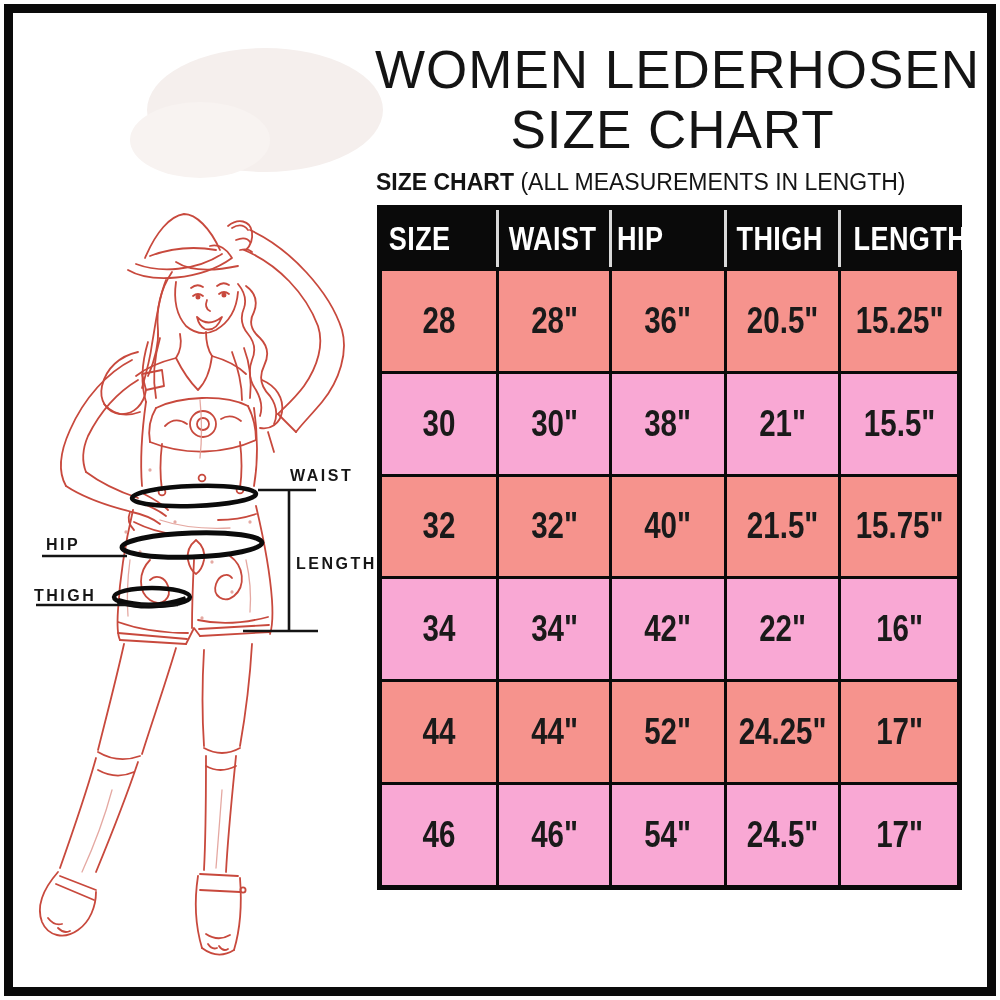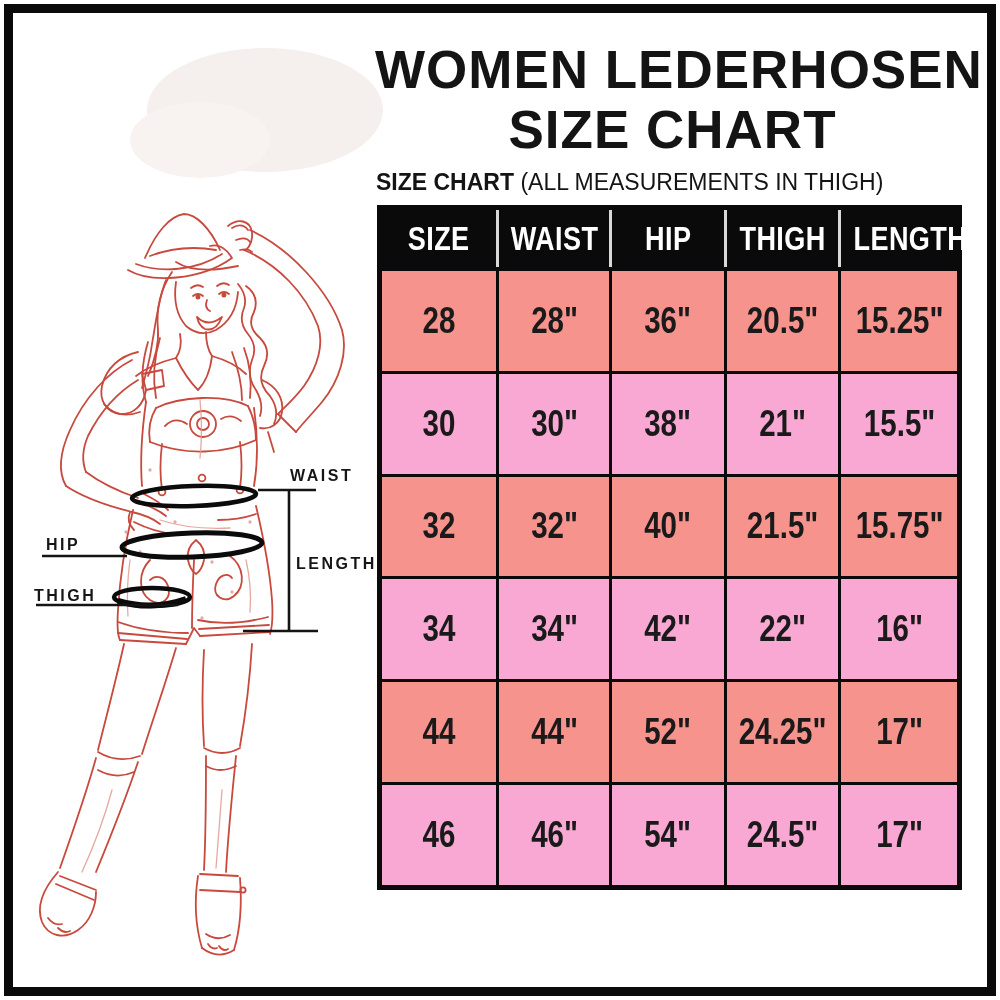--- a/index.html
+++ b/index.html
@@ -7,38 +7,38 @@
     position:relative; width:1000px; height:1000px; background:#ffffff;
     overflow:hidden; font-family:"Liberation Sans", sans-serif;
   }
   .frame {
     position:absolute; inset:4px; border:9px solid #0a0a0a; pointer-events:none;
   }
   svg.figure { position:absolute; left:0; top:0; width:1000px; height:1000px; }
 
   .title {
     position:absolute; left:375px; top:40px; width:595px; text-align:center;
-    font-weight:bold; font-size:53px; line-height:60px; letter-spacing:1px;
+    font-weight:normal; font-size:53px; line-height:60px; letter-spacing:1px;
     color:#141414; white-space:nowrap;
   }
   .subtitle {
     position:absolute; left:376px; top:168px; width:600px;
     font-size:23px; line-height:28px; color:#141414; white-space:nowrap;
   }
   .subtitle .b { font-weight:bold; }
 
   table.size-table {
     position:absolute; left:377px; top:205px; width:585px; height:685px;
     border-collapse:collapse; table-layout:fixed;
     border:5px solid #0a0a0a;
   }
   th {
     background:var(--header-bg,#0a0a0a); color:var(--header-text,#ffffff);
     border-bottom:4px solid #0a0a0a; border-right:3px solid #d9d9d9;
-    height:57px; text-align:center; vertical-align:middle; padding:0;
+    height:57px; text-align:left; vertical-align:middle; padding:0;
   }
   th:last-child { border-right:3px solid #0a0a0a; }
   td {
     border:3px solid #0a0a0a; background:#f9a8d4; color:#1a1a1a;
     text-align:center; vertical-align:middle; height:57px; padding:0;
   }
   tr.hl td { background:var(--hl,#f6938d); }
   .cnd {
     display:inline-block; transform:scaleX(0.82); transform-origin:center;
     white-space:nowrap; font-weight:bold; font-size:36px;
@@ -236,21 +236,21 @@
     <text class="diag-label" x="290" y="481">WAIST</text>
     <text class="diag-label" x="46" y="550">HIP</text>
     <text class="diag-label" x="34" y="601">THIGH</text>
     <text class="diag-label" x="296" y="569">LENGTH</text>
   </svg>
 
   <div class="title">
     <div>WOMEN LEDERHOSEN</div>
     <div>SIZE CHART</div>
   </div>
-  <div class="subtitle"><span class="b">SIZE CHART</span><span> (ALL MEASUREMENTS IN THIGH)</span></div>
+  <div class="subtitle"><span class="b">SIZE CHART</span><span> (ALL MEASUREMENTS IN LENGTH)</span></div>
 
   <table class="size-table">
     <colgroup>
       <col style="width:20.4%">
         <col style="width:19.4%">
         <col style="width:19.9%">
       <col style="width:19.7%">
         <col style="width:20.6%">
     </colgroup>
     <thead>

